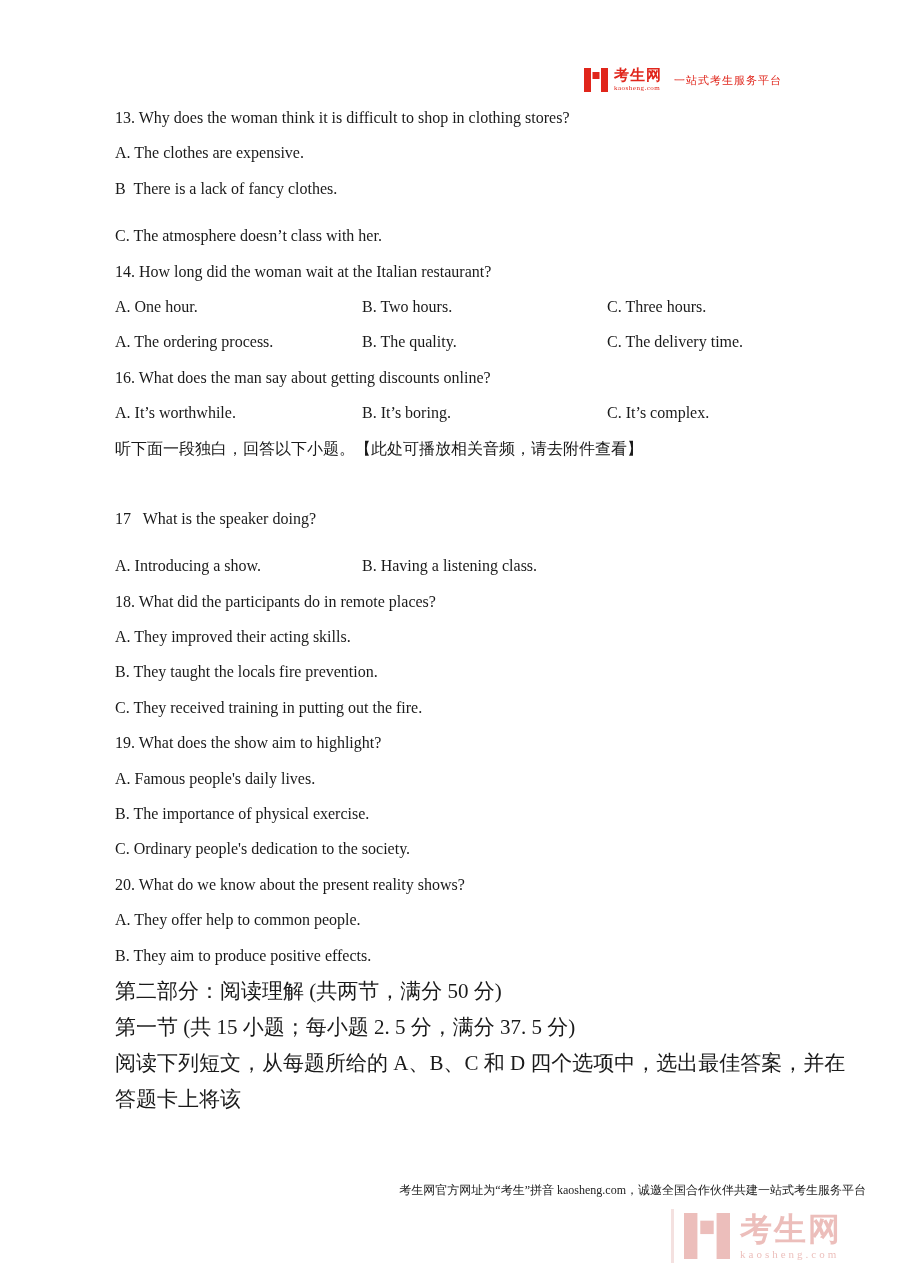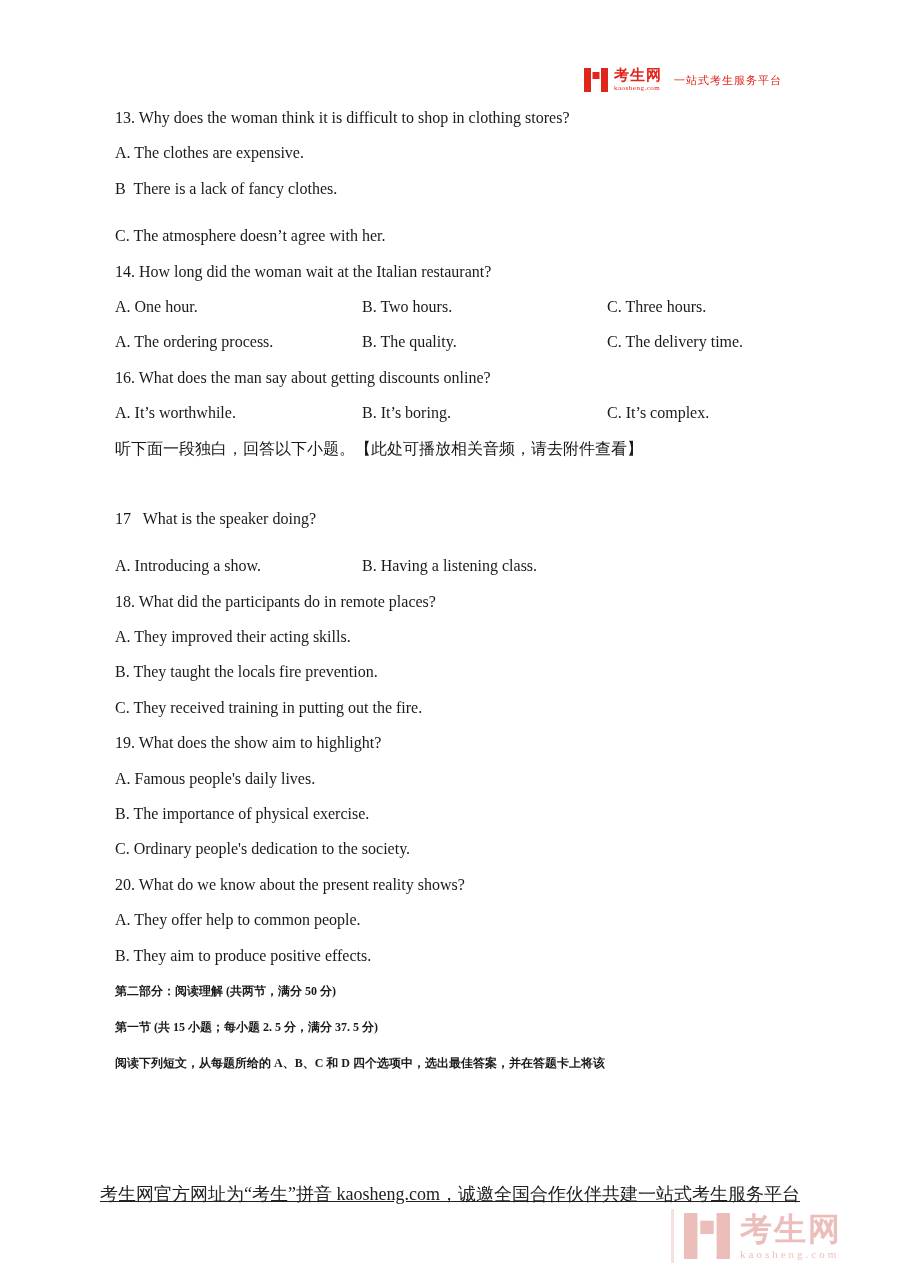--- a/index.html
+++ b/index.html
@@ -32,29 +32,29 @@
     font-size:16px;line-height:35.4px;height:35.4px;
     white-space:pre-wrap;
   }
   .cols{
     display:flex;font-size:16px;line-height:35.4px;height:35.4px;white-space:pre-wrap;
   }
   .cols span:nth-child(1){width:247px;flex:none;}
   .cols span:nth-child(2){width:245px;flex:none;}
   .cols span:nth-child(3){flex:1;}
   .bold-line{
-    font-weight:bold;font-size:12px;line-height:36px;height:36px;white-space:pre-wrap;
+    font-weight:normal;font-size:21px;line-height:36px;height:36px;white-space:pre-wrap;
   }
   .gap-sm{margin-top:12px;}
   .gap-lg{margin-top:35px;}
 
   
   .page-footer{
     position:absolute;left:0;top:1182px;width:100%;
-    text-align:center;font-size:18px;color:#222222;text-decoration:underline;
+    text-align:right;font-size:12px;color:#222222;
   }
 
   
   .watermark{
     position:absolute;right:24px;bottom:10px;
     display:flex;align-items:center;gap:10px;
     opacity:.55;
   }
   .wm-bar{width:3px;height:54px;background:#eccac7;}
   .wm-icon{display:block;width:46px;height:46px;}
@@ -77,21 +77,21 @@
       <span class="logo-brand">考生网</span>
       <span class="logo-domain">kaosheng.com</span>
     </div>
     <span class="logo-tagline">一站式考生服务平台</span>
   </div>
 
   <div class="content">
       <div class="line">13. Why does the woman think it is difficult to shop in clothing stores?</div>
       <div class="line">A. The clothes are expensive.</div>
       <div class="line">B  There is a lack of fancy clothes.</div>
-      <div class="gap-sm line">C. The atmosphere doesn’t agree with her.</div>
+      <div class="gap-sm line">C. The atmosphere doesn’t class with her.</div>
       <div class="line">14. How long did the woman wait at the Italian restaurant?</div>
       <div class="cols"><span>A. One hour.</span><span>B. Two hours.</span><span>C. Three hours.</span></div>
       <div class="cols"><span>A. The ordering process.</span><span>B. The quality.</span><span>C. The delivery time.</span></div>
       <div class="line">16. What does the man say about getting discounts online?</div>
       <div class="cols"><span>A. It’s worthwhile.</span><span>B. It’s boring.</span><span>C. It’s complex.</span></div>
       <div class="line">听下面一段独白，回答以下小题。【此处可播放相关音频，请去附件查看】</div>
       <div class="gap-lg line">17   What is the speaker doing?</div>
       <div class="gap-sm cols"><span>A. Introducing a show.</span><span>B. Having a listening class.</span></div>
       <div class="line">18. What did the participants do in remote places?</div>
       <div class="line">A. They improved their acting skills.</div>

